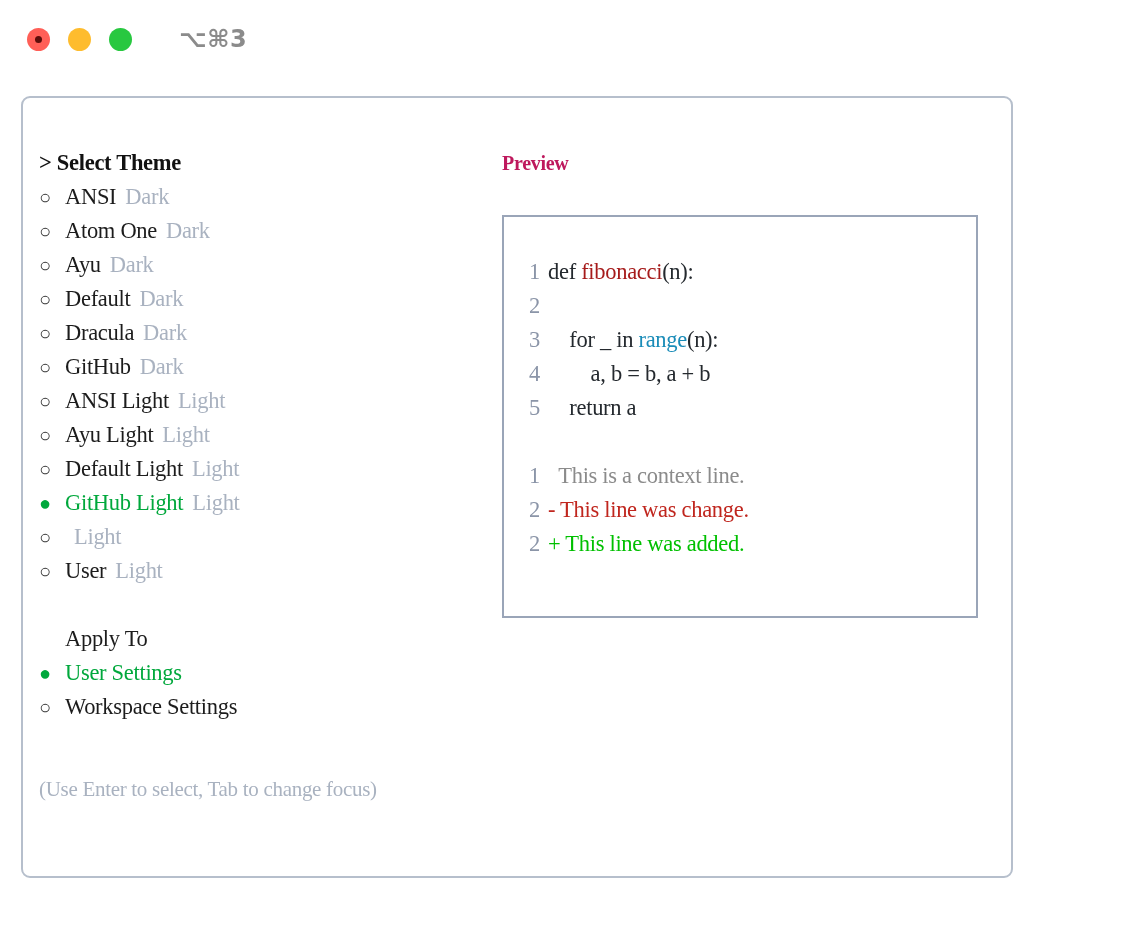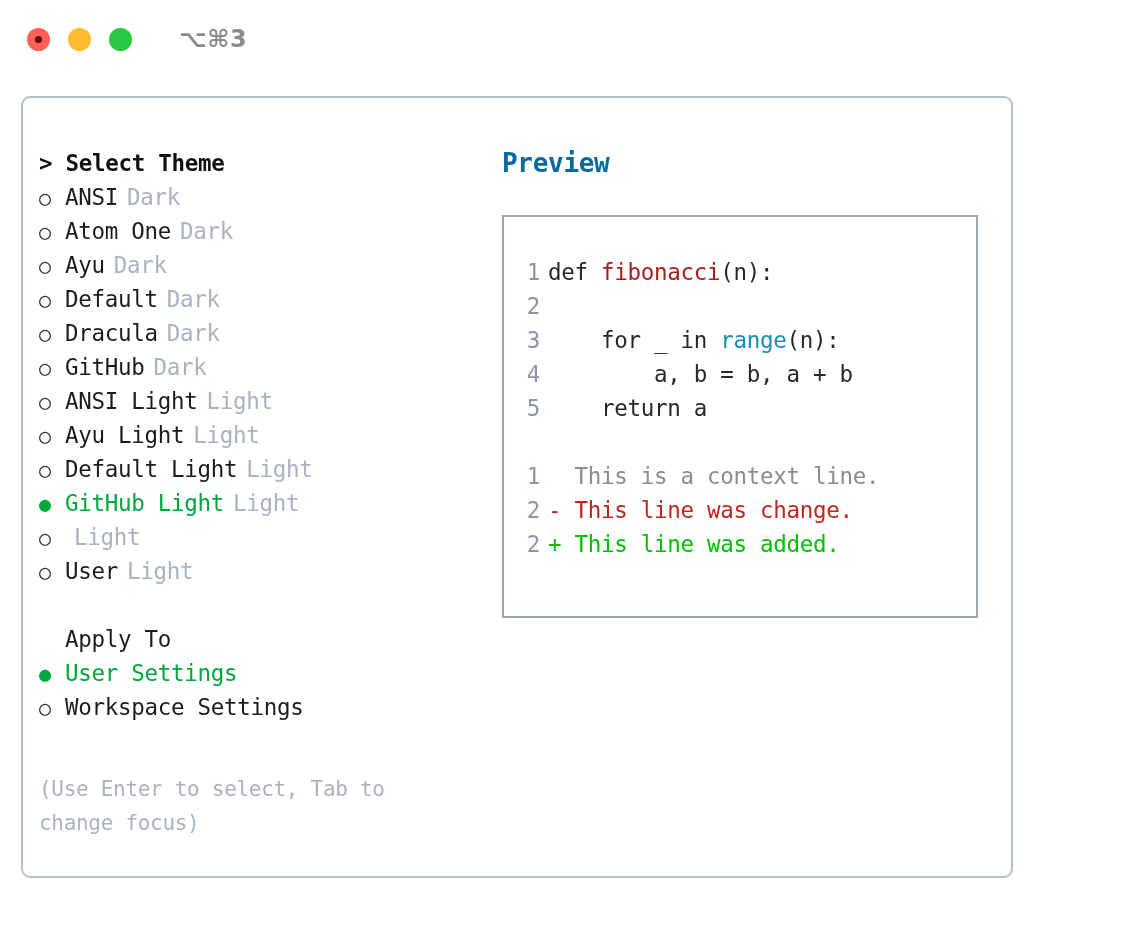--- a/index.html
+++ b/index.html
@@ -72,20 +72,21 @@
   .window {
     position: absolute;
     left: 21px;
     top: 96px;
     width: 992px;
     height: 782px;
     border: 2px solid #b6bfcc;
     border-radius: 9px;
     box-sizing: border-box;
     background: #ffffff;
+    font-family: Liberation Serif, serif;
   }
 
   .content {
     position: absolute;
     left: 0; top: 0;
     width: 100%;
     height: 100%;
   }
 
   
@@ -150,23 +151,23 @@
   }
 
   
   .right-col {
     position: absolute;
     left: 479px;
     top: 48px;
     width: 490px;
   }
   .preview-title {
-    font-size: 26px;
+    font-size: 20px;
     font-weight: bold;
-    color: #0369a1;
+    color: #be185d;
     line-height: 34px;
     letter-spacing: -0.3px;
   }
   .preview-box {
     margin-top: 35px;
     width: 476px;
     height: 403px;
     border: 2px solid #9aa5b8;
     box-sizing: border-box;
     background: #ffffff;

